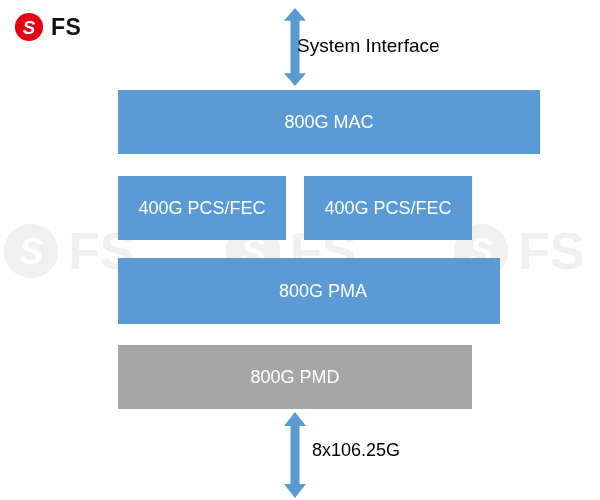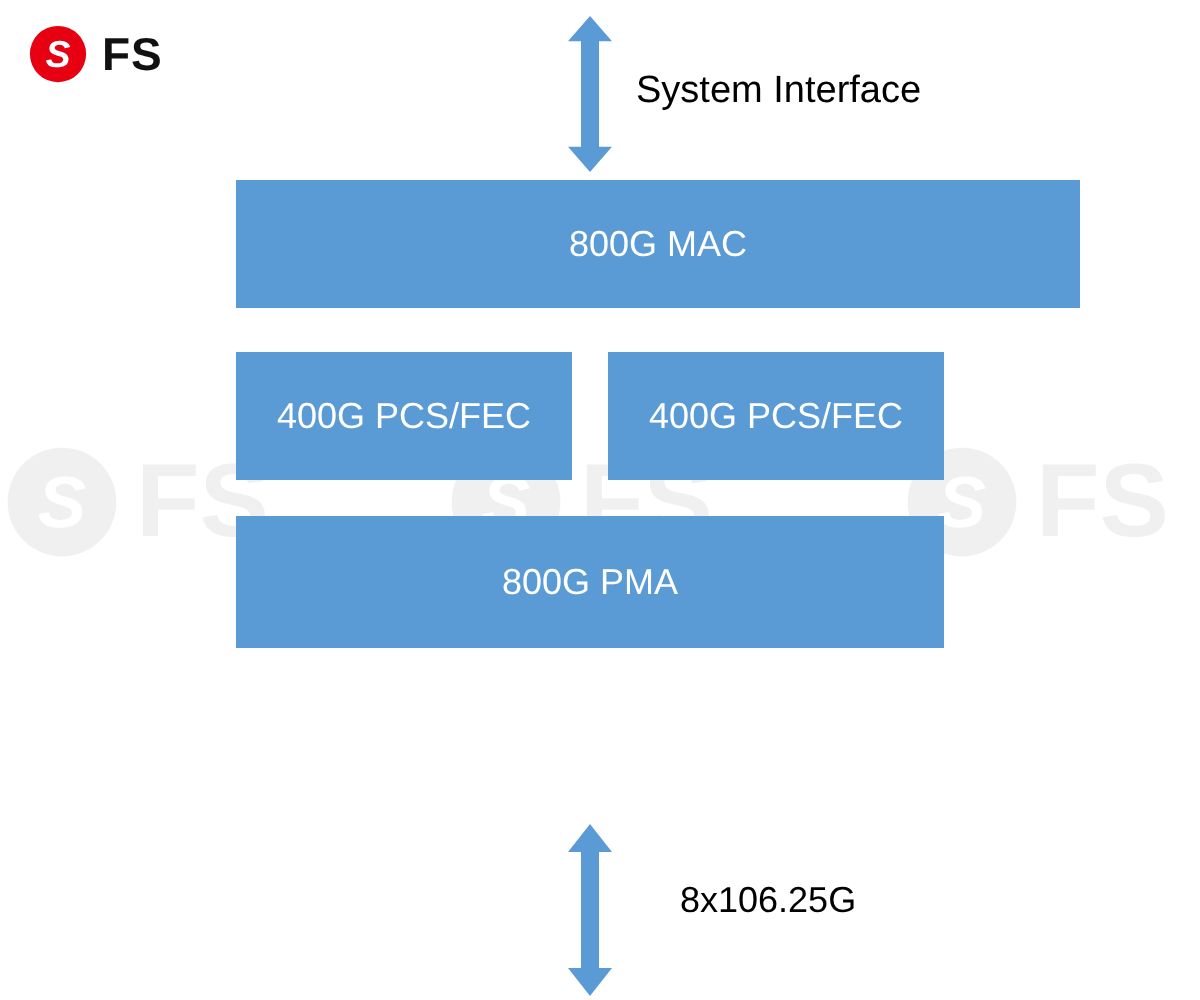--- a/index.html
+++ b/index.html
@@ -24,34 +24,34 @@
   .logo-text{font-size:23px;font-weight:bold;color:#111;letter-spacing:0.5px;}
 
   
   .arrow{position:absolute;color:var(--arrow-blue,#5b9bd5);}
   .arrow polygon{fill:currentColor;}
   .top-arrow{left:283px;top:8px;width:24px;height:78px;}
   .bottom-arrow{left:283px;top:412px;width:24px;height:86px;}
 
   
   .flow-label{position:absolute;color:var(--label-text,#000);white-space:nowrap;}
-  .top-label{left:318px;top:35px;font-size:19px;}
-  .bottom-label{left:312px;top:440px;font-size:18px;margin-left:28px;}
+  .top-label{left:297px;top:35px;font-size:19px;}
+  .bottom-label{left:312px;top:440px;font-size:18px;}
 
   
   .block{
     position:absolute;display:flex;align-items:center;justify-content:center;
     color:var(--block-text,#fff);font-size:18px;text-align:center;
   }
   .blue{background:var(--block-blue,#5b9bd5);}
   .gray{background:var(--block-gray,#a6a6a6);}
   .mac      {left:118px;top:90px; width:422px;height:64px;}
   .pcs-left {left:118px;top:176px;width:168px;height:64px;}
   .pcs-right{left:304px;top:176px;width:168px;height:64px;}
-  .pma      {left:118px;top:258px;width:354px;height:66px;}
+  .pma      {left:118px;top:258px;width:354px;height:66px;padding-left:28px;}
   .pmd      {left:118px;top:345px;width:354px;height:64px;}
 </style>
 </head>
 <body>
 
 <div class="canvas">
 
   <div class="watermark" style="left:2px">
     <svg class="wm-icon" viewBox="0 0 32 32">
       <circle class="wm-circle" cx="16" cy="16" r="15"></circle>
@@ -92,19 +92,22 @@
   </div>
   <div class="block blue pcs-left">
     <span>400G PCS/FEC</span>
   </div>
   <div class="block blue pcs-right">
     <span>400G PCS/FEC</span>
   </div>
   <div class="block blue pma">
     <span>800G PMA</span>
   </div>
+  <div class="block gray pmd">
+    <span>800G PMD</span>
+  </div>
 
   <svg class="arrow bottom-arrow" viewBox="0 0 24 80" preserveAspectRatio="none">
     <polygon points="12,0 23,13 16.5,13 16.5,67 23,67 12,80 1,67 7.5,67 7.5,13 1,13"></polygon>
   </svg>
   <div class="flow-label bottom-label">8x106.25G</div>
 
 </div>
 
 </body></html>

